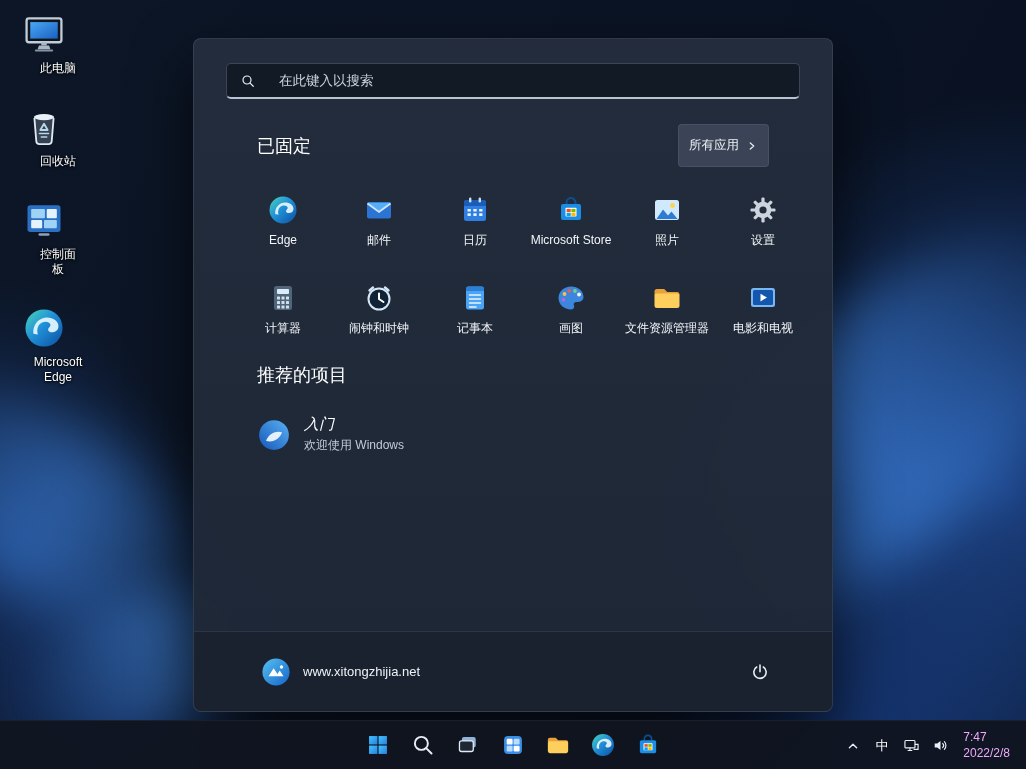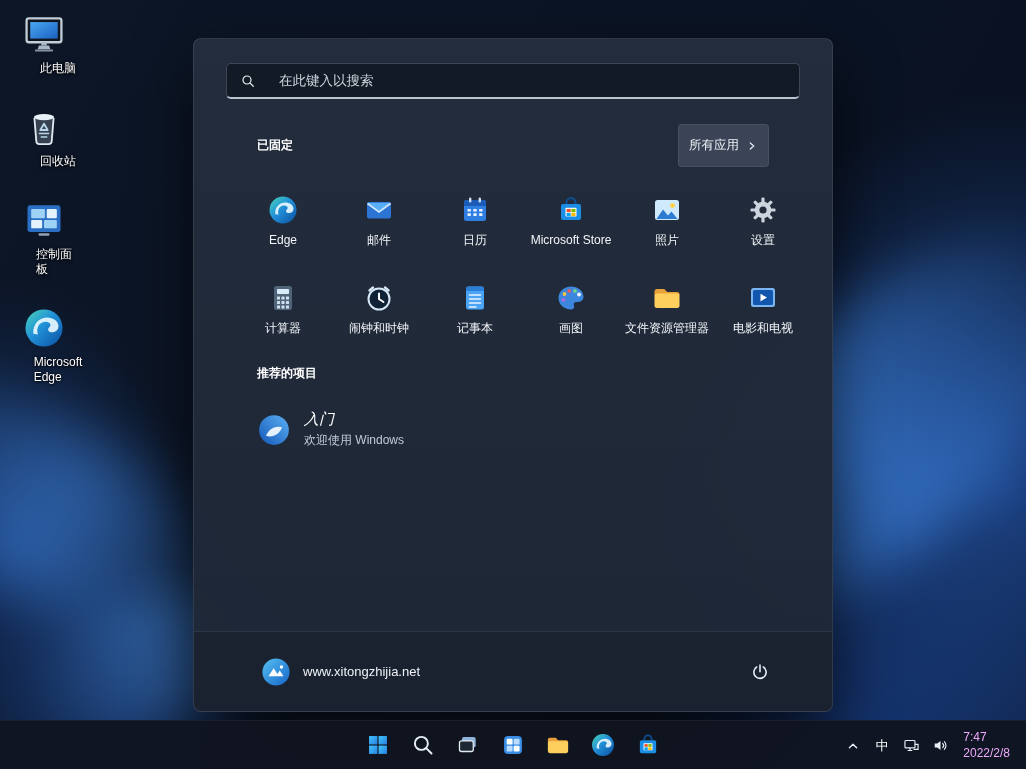--- a/index.html
+++ b/index.html
@@ -27,21 +27,21 @@
     background:linear-gradient(90deg, rgba(56,130,246,0), rgba(72,152,255,.48), rgba(40,100,210,0));
     filter:blur(30px); }
   .ribbon-c { width:300px; height:120px; left:10px; top:600px; transform:rotate(-18deg);
     background:linear-gradient(90deg, rgba(56,130,246,0), rgba(80,160,255,.4), rgba(40,100,210,0));
     filter:blur(24px); }
 
   
   .desktop-icons { position:absolute; left:6px; top:8px; width:80px; display:flex; flex-direction:column; z-index:2; }
   .desktop-icon { width:76px; display:flex; flex-direction:column; align-items:center; gap:5px;
     margin-bottom:21px; cursor:default; border-radius:4px; padding:4px 2px; }
-  .desktop-label { font-size:12px; line-height:1.25; color:#fff; text-align:left;
+  .desktop-label { font-size:12px; line-height:1.25; color:#fff; text-align:center;
     text-shadow:0 1px 3px rgba(0,0,0,.95), 0 0 2px rgba(0,0,0,.8);margin-left:28px; }
 
   
   .icon { display:inline-flex; align-items:center; justify-content:center; flex:none; }
   .icon svg { width:100%; height:100%; display:block; }
   .icon-16 { width:16px; height:16px; }
   .icon-18 { width:17px; height:17px; }
   .icon-12 { width:12px; height:12px; }
   .icon-20 { width:20px; height:20px; }
   .icon-26 { width:26px; height:26px; }
@@ -61,21 +61,21 @@
   }
   .search-wrap { margin:24px 32px 0; height:36px;
     background:#121a26; border:1px solid #3d4656; border-bottom:2px solid #b9c4d1;
     border-radius:5px; display:flex; align-items:center; gap:23px; padding:0 13px; }
   .search-wrap input { flex:1; background:transparent; border:none; outline:none;
     color:#eef2f7; font-size:13.5px; font-family:inherit; }
   .search-wrap input::placeholder { color:#cfd7e0; }
 
   .pinned-header { display:flex; justify-content:space-between; align-items:center;
     margin:25px 63px 16px 63px; }
-  .section-title { font-size:12px; font-weight:bold; color:#fff; }
+  .section-title { font-size:18px; font-weight:normal; color:#fff; }
   .all-apps-btn { display:flex; align-items:center; gap:7px;
     background:#3a4456; border:1px solid rgba(255,255,255,.07); border-radius:4px;
     color:#eef2f7; font-size:12.5px; padding:12px 10px; font-family:inherit; cursor:default; }
 
   .app-grid { display:grid; grid-template-columns:repeat(6, 96px); justify-content:center; row-gap:8px;padding-left:20px; }
   .app-tile { width:96px; height:80px; display:flex; flex-direction:column; align-items:center;
     padding-top:11px; gap:8px; border-radius:4px; cursor:default; }
   .app-label { font-size:12px; color:#f3f6f9; text-align:center; line-height:1.15; }
 
   .rec-header { margin:12px 63px 0; }

